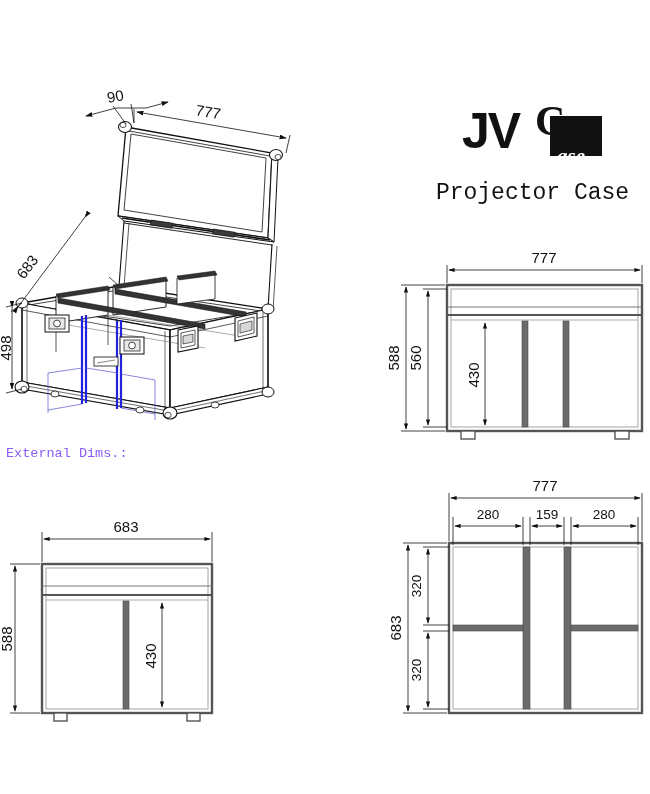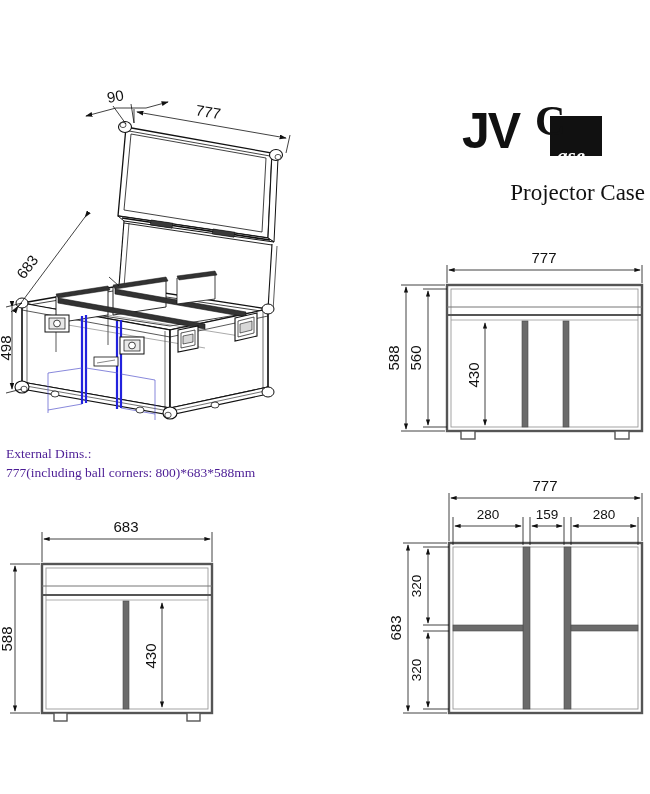--- a/index.html
+++ b/index.html
@@ -73,35 +73,35 @@
     color: #ffffff;
     z-index: 4;
     line-height: 21px;
     margin-top: 28px;
   }
   .product-title {
     position: absolute;
     left: 420px;
     top: 180px;
     width: 225px;
-    text-align: right;
+    text-align: center;
     font-size: 23px;
-    font-family: Liberation Serif, serif;
+    font-family: Liberation Mono, monospace;
     color: #111111;
   }
   
   .spec {
     position: absolute;
     left: 6px;
     top: 444px;
     width: 340px;
     font-size: 13.5px;
     line-height: 19px;
-    color: #4c1d95;
-    font-family: Liberation Serif, serif;
+    color: #8b5cf6;
+    font-family: Liberation Mono, monospace;
   }
   .spec div { white-space: nowrap; }
   
   svg { display: block; }
   .dwg { position: absolute; }
   .dimtext {
     font-family: "Liberation Sans", sans-serif;
     font-size: 15px;
     fill: #111111;
   }
@@ -454,16 +454,15 @@
     <span class="brand-jv">JV</span>
     <span class="brand-box"></span>
     <span class="brand-c">C</span>
     <span class="brand-ase">ase</span>
   </div>
 
   <div class="product-title">Projector Case</div>
 
   <div class="spec">
     <div>External Dims.:</div>
-    <div>777(including ball corners: 800)*683*588mm</div>
   </div>
 
 </div>
 
 </body></html>

